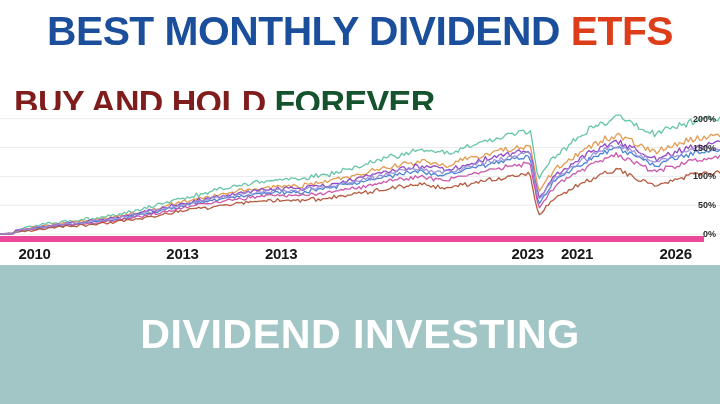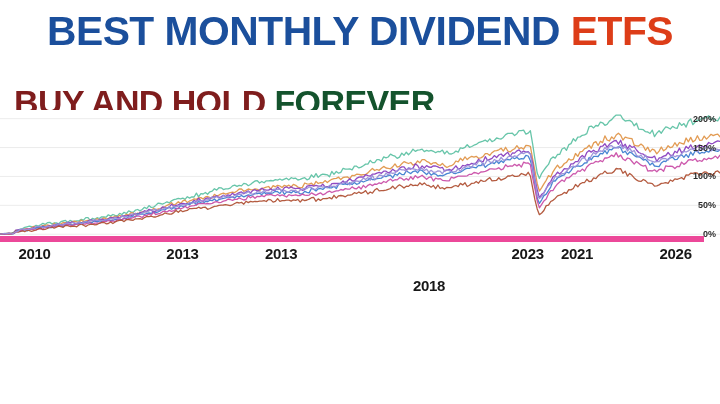--- a/index.html
+++ b/index.html
@@ -117,14 +117,17 @@
         <div class="xlab" style="left: 34.5205px;">2010</div>
         <div class="xlab" style="left: 182.466px;">2013</div>
         <div class="xlab" style="left: 281.096px;">2013</div>
         <div class="xlab" style="left: 429.041px; margin-top: 32px;">2018</div>
         <div class="xlab" style="left: 527.671px;">2023</div>
         <div class="xlab" style="left: 576.986px;">2021</div>
         <div class="xlab" style="left: 675.616px;">2026</div>
       </div>
   </div>
 
+  <div class="banner">
+    <div class="banner-text">DIVIDEND INVESTING</div>
+  </div>
 
 </div>
 
 </body></html>

